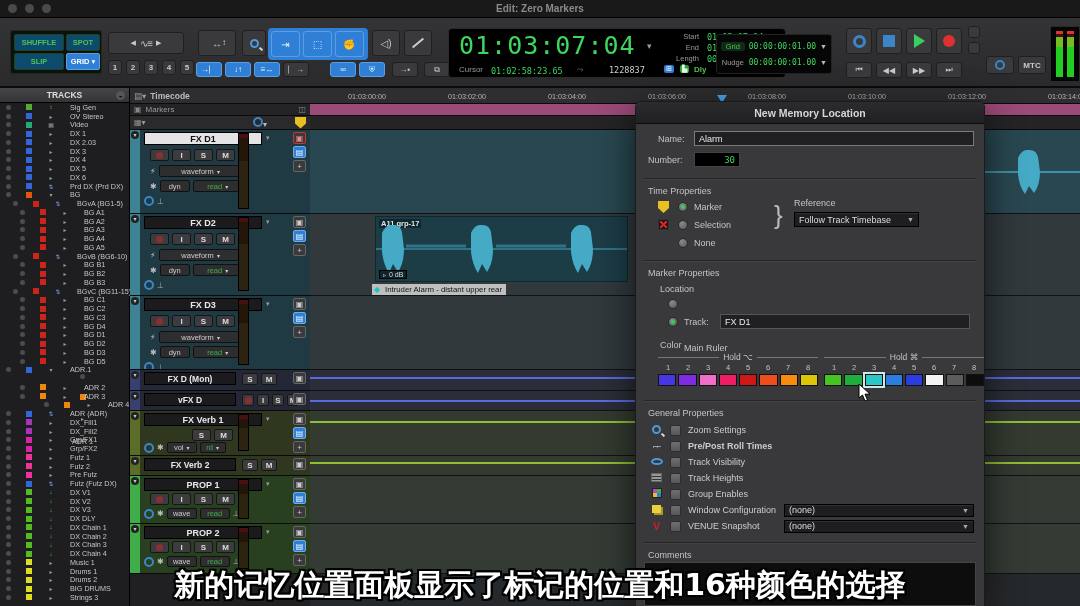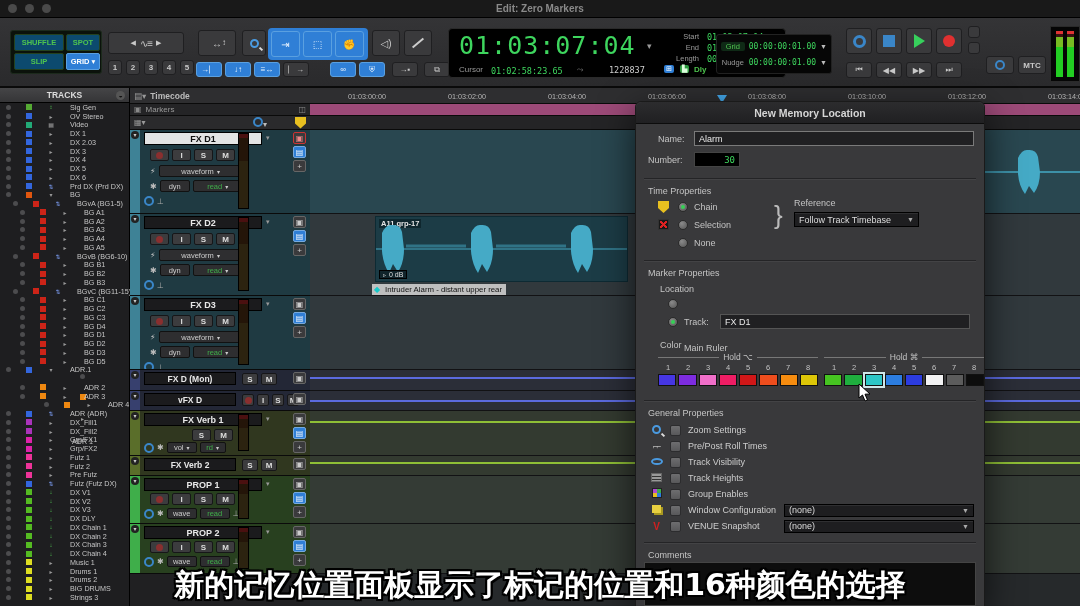--- a/index.html
+++ b/index.html
@@ -958,21 +958,21 @@
       <div class="dlg-lbl" style="left:22px;top:32px;">Name:</div>
       <div class="dlg-input" style="left:58px;top:29px;width:280px;height:15px;">Alarm</div>
       <div class="dlg-lbl" style="left:12px;top:53px;">Number:</div>
       <div class="numbox" style="left:58px;top:50px;width:46px;height:15px;">30</div>
 
       <div class="dlg-hr" style="top:76px;"></div>
 
       <div class="dlg-lbl" style="left:12px;top:84px;">Time Properties</div>
       <span class="marker-glyph" style="left:22px;top:99px;"></span>
       <span class="radio on" style="left:42px;top:100px;"></span>
-      <div class="dlg-lbl" style="left:58px;top:100px;">Chain</div>
+      <div class="dlg-lbl" style="left:58px;top:100px;">Marker</div>
       <span class="sel-glyph" style="left:22px;top:117px;"></span>
       <span class="radio" style="left:42px;top:118px;"></span>
       <div class="dlg-lbl" style="left:58px;top:118px;">Selection</div>
       <span class="radio" style="left:42px;top:136px;"></span>
       <div class="dlg-lbl" style="left:58px;top:136px;">None</div>
       <div class="brace" style="left:138px;top:98px;">}</div>
       <div class="dlg-lbl" style="left:158px;top:96px;">Reference</div>
       <div class="dropdown" style="left:158px;top:110px;width:125px;height:15px;">
         <span>Follow Track Timebase</span>
           <span class="dd-caret">▼</span>
@@ -1044,21 +1044,21 @@
       <div class="dlg-lbl" style="left:12px;top:306px;">General Properties</div>
       <div id="gprows">
           <div class="gp-row" style="top: 320px;">
             <span class="gp-ico"><span class="ico-zoom"></span></span>
             <span class="gp-check"></span>
             <span style="font-size: 9px;">Zoom Settings</span>
           </div>
           <div class="gp-row" style="top: 336px;">
             <span class="gp-ico"><span class="ico-prepost">⌐⌐</span></span>
             <span class="gp-check"></span>
-            <span style="font-size: 9px;">Pre/Post Roll Times</span>
+            <span style="font-size: 9px; font-weight: bold;">Pre/Post Roll Times</span>
           </div>
           <div class="gp-row" style="top: 352px;">
             <span class="gp-ico"><span class="ico-vis"></span></span>
             <span class="gp-check"></span>
             <span style="font-size: 9px;">Track Visibility</span>
           </div>
           <div class="gp-row" style="top: 368px;">
             <span class="gp-ico"><span class="ico-heights"></span></span>
             <span class="gp-check"></span>
             <span style="font-size: 9px;">Track Heights</span>

